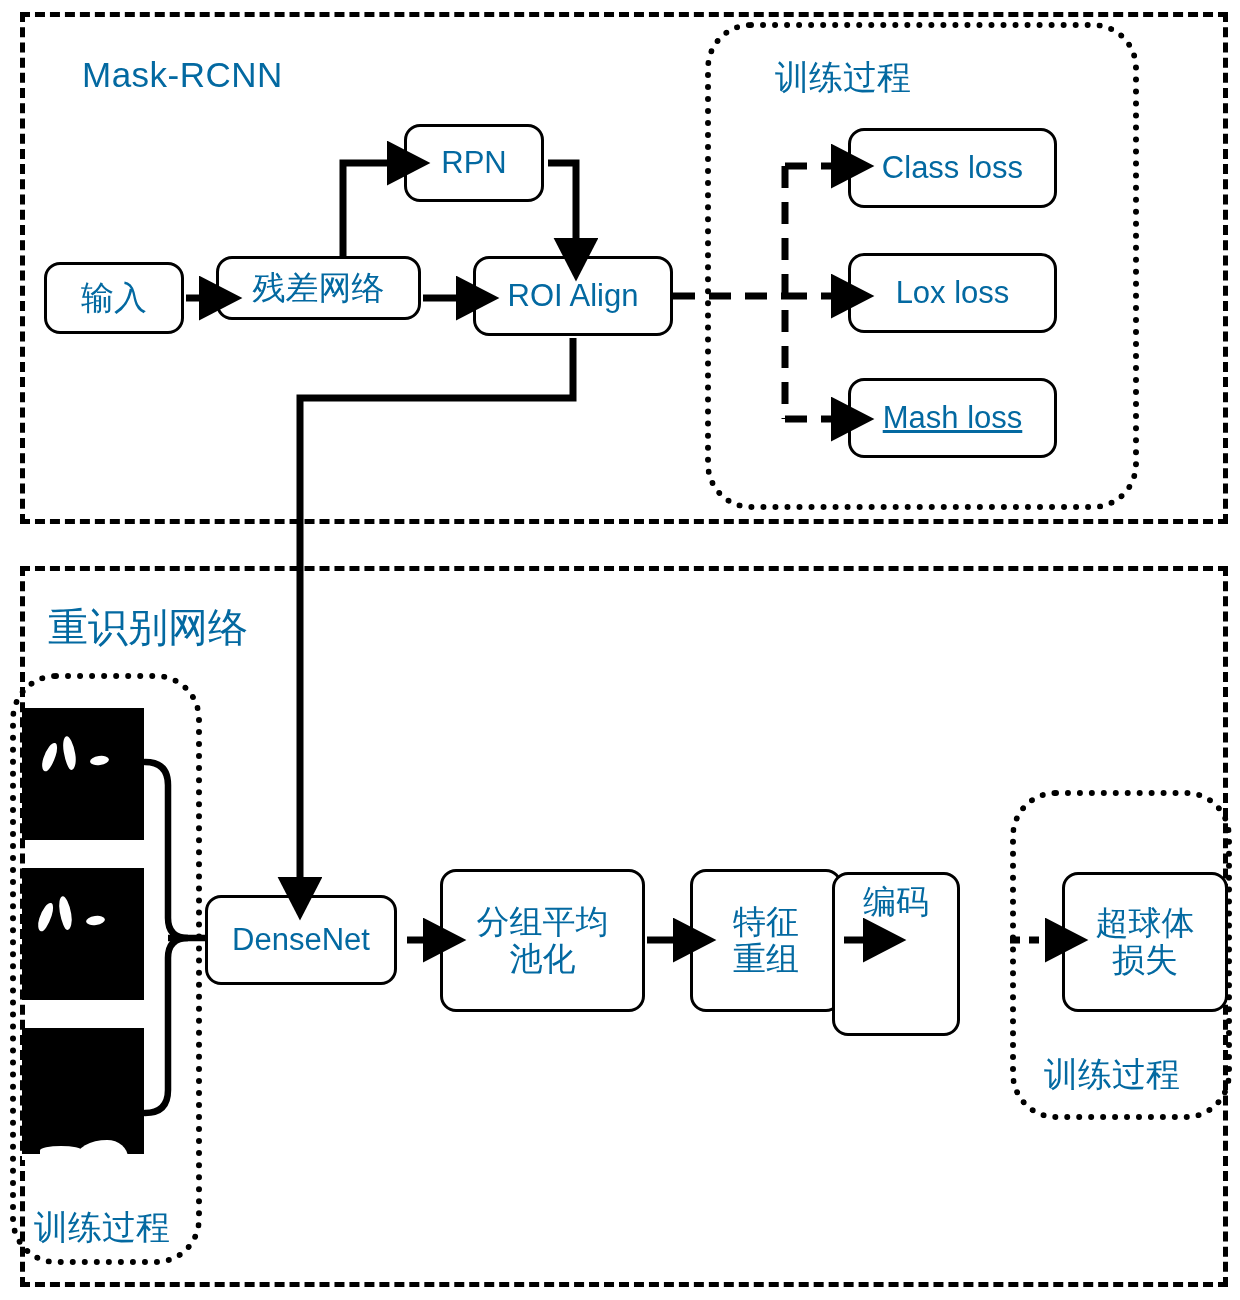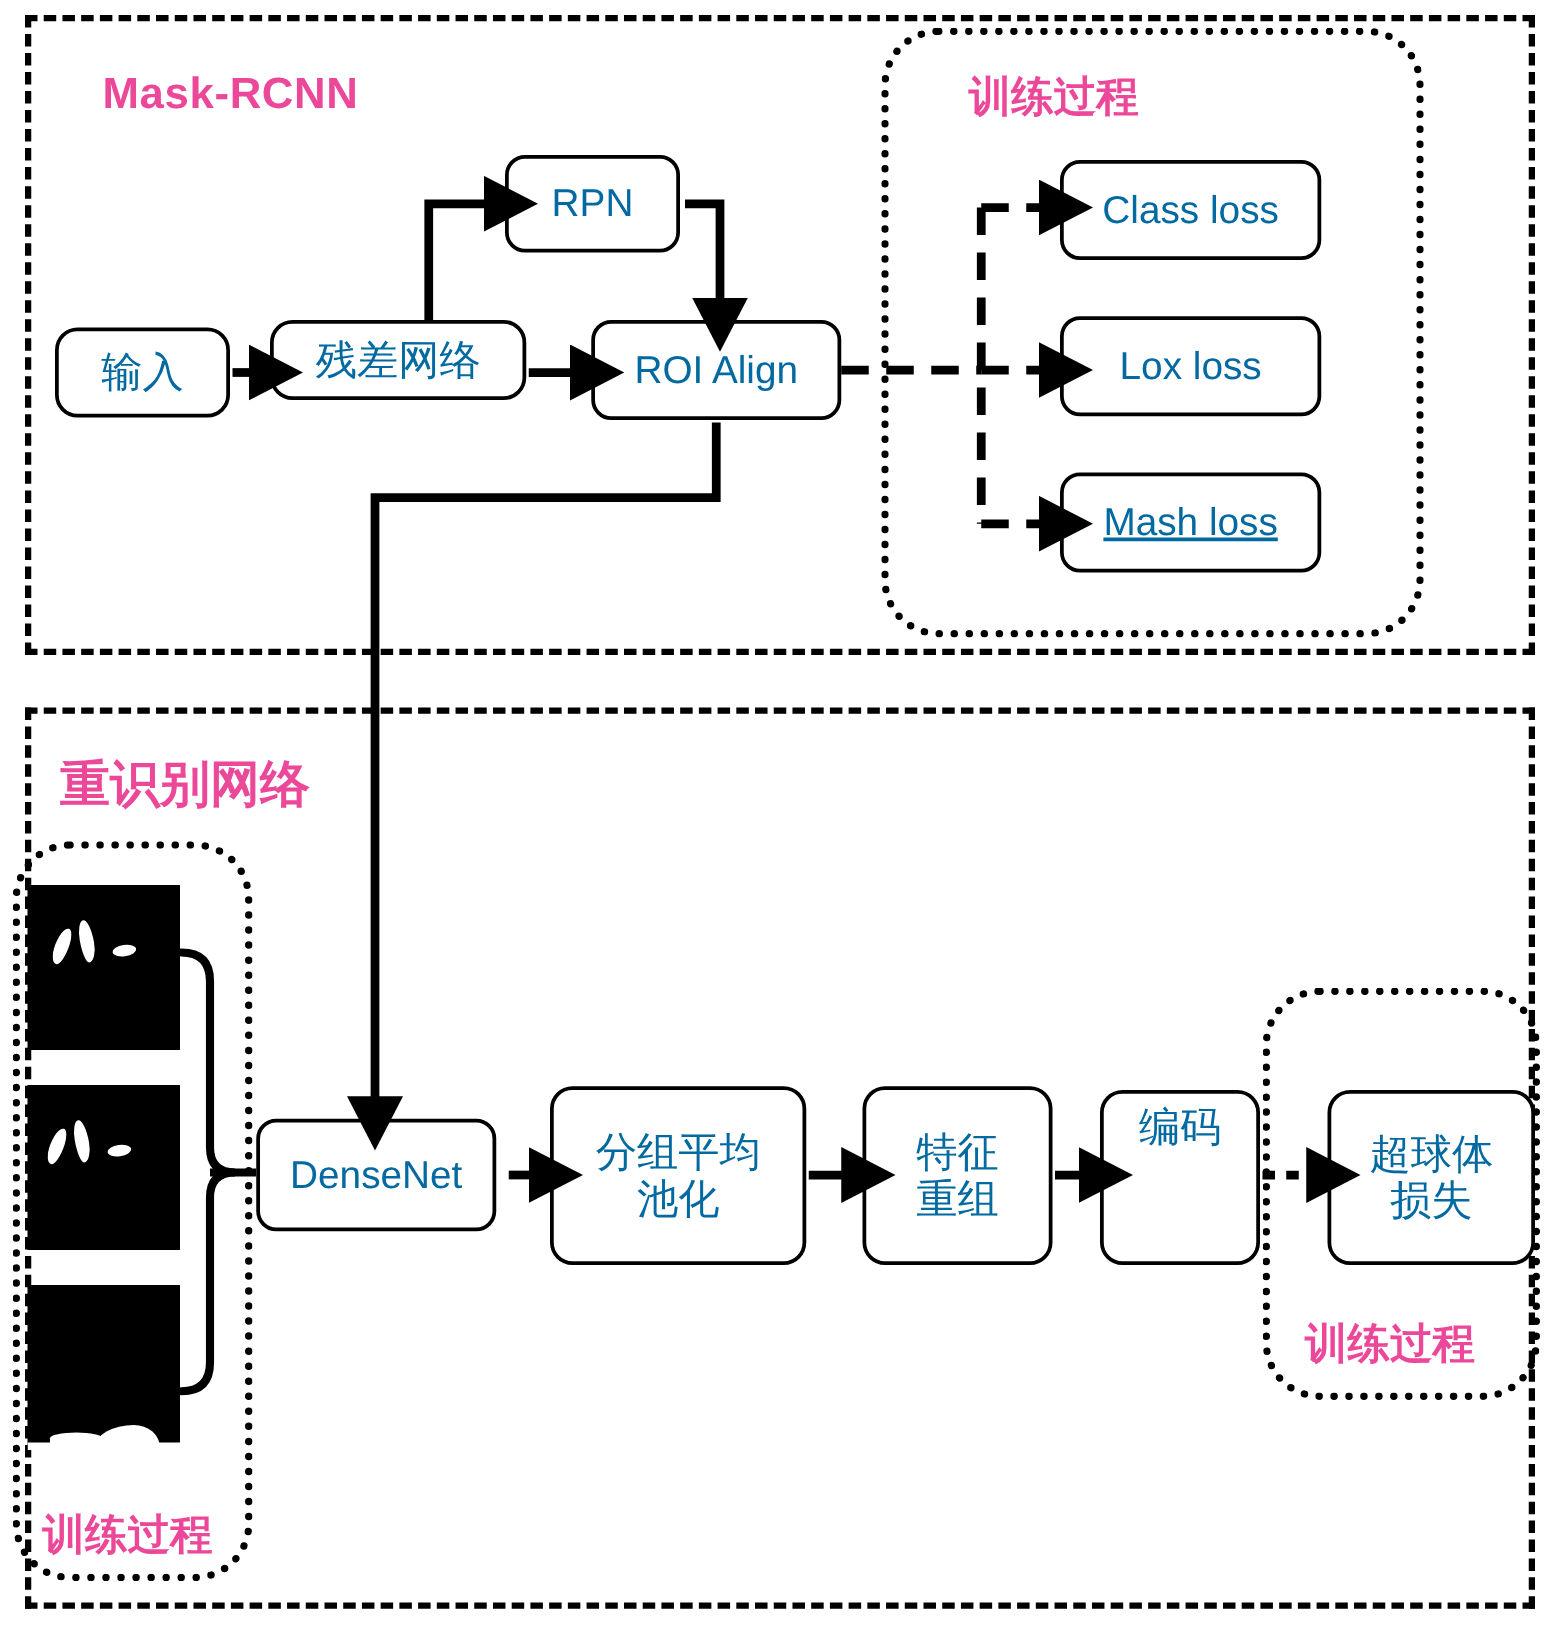--- a/index.html
+++ b/index.html
@@ -28,23 +28,23 @@
   }
   .region.dashed{
     border:5px dashed #000;
   }
   .region.dotted{
     border:6px dotted #000;
     border-radius:46px;
   }
   .region-title{
     position:absolute;
-    color:#ec4899;
+    color:#0369a1;
     white-space:nowrap;
-    font-weight:700;
+    font-weight:400;
   }
   .title-latin{ font-size:35px; letter-spacing:.5px; }
   .title-cjk{ font-family:"DejaVu Sans","Liberation Sans",sans-serif; font-size:34px; }
   .title-cjk-lg{ font-family:"DejaVu Sans","Liberation Sans",sans-serif; font-size:40px; }
 
   
   .node{
     position:absolute;
     box-sizing:border-box;
     border:3.5px solid #000;
@@ -54,21 +54,20 @@
     align-items:center;
     justify-content:center;
     text-align:center;
     color:#0369a1;
     line-height:1.12;
   }
   .node.latin{ font-size:31px; }
   .node.cjk{
     font-family:"DejaVu Sans","Liberation Sans",sans-serif;
     font-size:33px;
-    border-radius:18px;
   }
   .node.top-text{ align-items:flex-start; padding-top:9px; }
 
   
   .thumb{
     position:absolute;
     background:#000;
     overflow:hidden;
   }
   .blob{ position:absolute; background:#ffffff; }
@@ -150,21 +149,21 @@
     </div>
   </div>
 
   <div class="node cjk" style="left:690px; top:869px; width:152px; height:143px;">
     <div>
       <div>特征</div>
       <div>重组</div>
     </div>
   </div>
 
-  <div class="node cjk top-text" style="left:880px; top:872px; width:128px; height:140px;justify-content:center;">
+  <div class="node cjk top-text" style="left:832px; top:872px; width:128px; height:164px;justify-content:center;">
     <span>编码</span>
   </div>
 
   <div class="node cjk" style="left:1062px; top:872px; width:166px; height:140px;">
     <div>
       <div>超球体</div>
       <div>损失</div>
     </div>
   </div>
 

